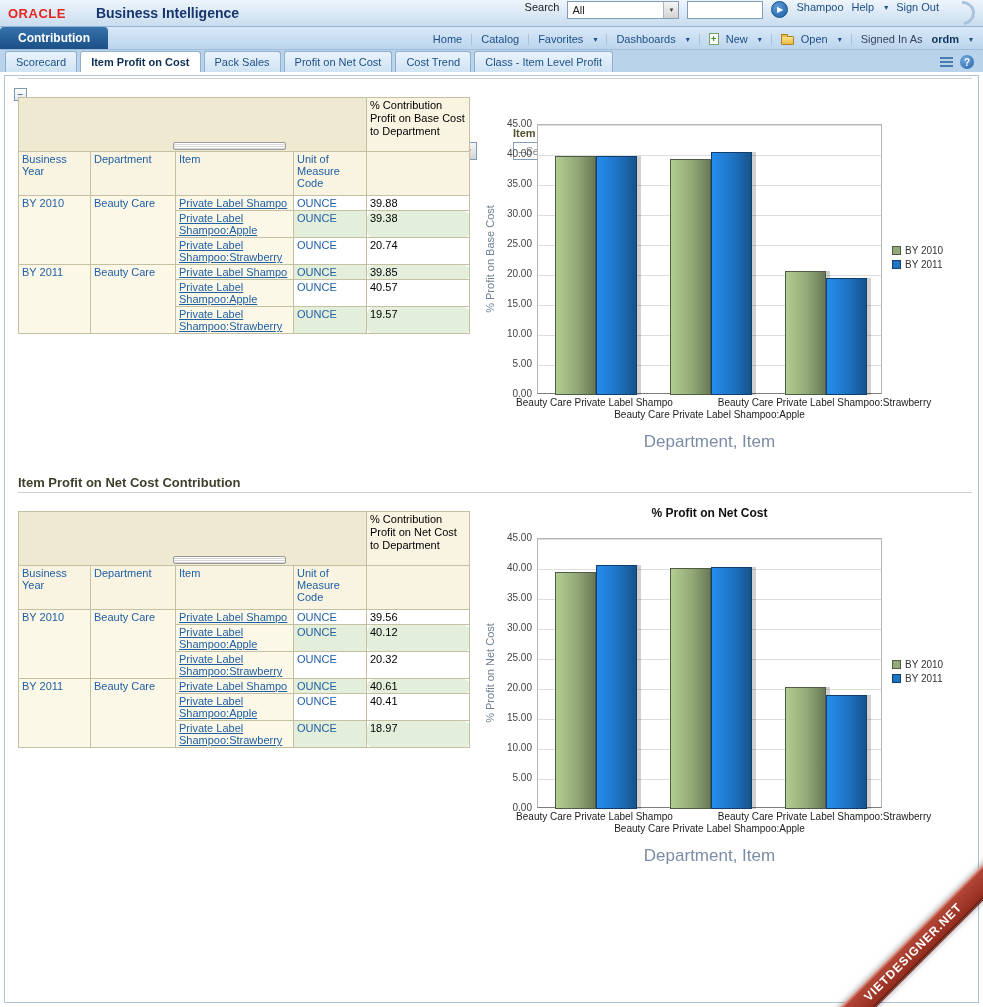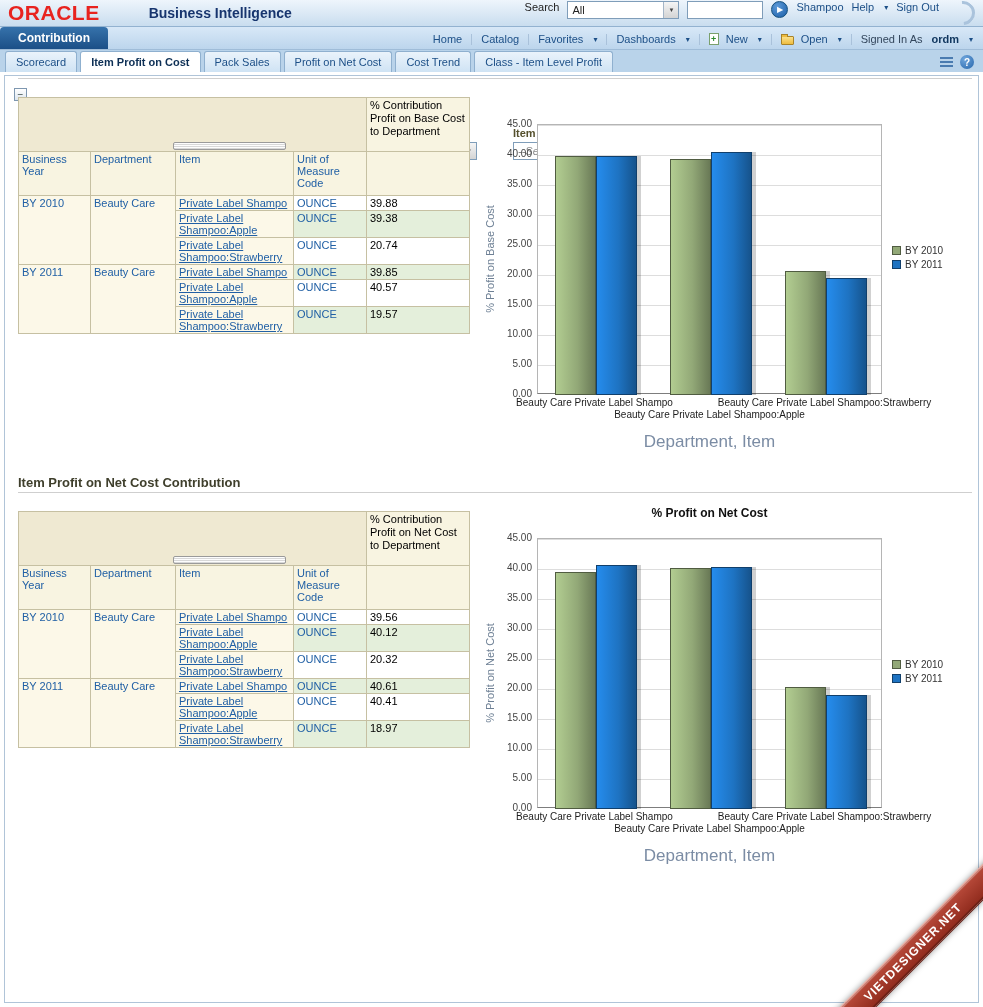--- a/index.html
+++ b/index.html
@@ -3,22 +3,22 @@
 <meta charset="utf-8">
 <style>
   *{box-sizing:border-box;}
   body{margin:0;width:983px;height:1007px;position:relative;overflow:hidden;background:#fff;
        font-family:"Liberation Sans",sans-serif;font-size:11px;color:#222;}
   a{text-decoration:none;color:#1c4f87;cursor:pointer;}
 
   
   .banner{height:27px;background:linear-gradient(#eef5fc,#c9ddef);border-bottom:1px solid #93b2d0;
           display:flex;align-items:center;padding:0 8px;}
-  .logo{color:#e8231f;font-weight:bold;font-size:21px;letter-spacing:.5px;}
-  .prod{color:#17356e;font-weight:bold;font-size:14px;margin-left:49px;}
+  .logo{color:#e8231f;font-weight:bold;font-size:13px;letter-spacing:.5px;}
+  .prod{color:#17356e;font-weight:bold;font-size:14px;margin-left:30px;}
   .b-right{margin-left:auto;display:flex;align-items:flex-start;gap:8px;}
   .fsel{display:inline-flex;align-items:center;background:#fff;border:1px solid #7f9db9;height:18px;}
   .fsel .txt{padding:0 4px;flex:1;white-space:nowrap;overflow:hidden;}
   .fsel .arrow{width:15px;align-self:stretch;background:linear-gradient(#f5f5f5,#d4d4d4);
                border-left:1px solid #a5b6c8;display:flex;align-items:center;justify-content:center;
                font-size:6px;color:#444;}
   .w112{width:112px}.w97{width:97px}.w90{width:90px}.w95{width:95px}
   .sinput{width:76px;height:18px;border:1px solid #7f9db9;padding:0 3px;font-size:11px;font-family:inherit;}
   .gobtn{width:17px;height:17px;border-radius:50%;border:1px solid #14507e;color:#fff;font-size:8px;
          background:radial-gradient(circle at 35% 30%,#5d9ad8,#1a5ea8);
@@ -84,21 +84,21 @@
   .pivot{position:absolute;left:13px;top:18px;border-collapse:collapse;table-layout:fixed;font-size:11px;}
   .pivot td{border:1px solid #c6c0a2;padding:1px 3px;vertical-align:top;text-align:left;}
   .corner{background:#efe9d2;height:54px;position:relative;}
   .mini-scroll{position:absolute;left:154px;bottom:1px;width:113px;height:8px;border:1px solid #9a9a9a;
                border-radius:2px;background:repeating-linear-gradient(180deg,#fdfdfd 0 1px,#d8d8d8 1px 2px);}
   .mhead{background:#f8f4e1;color:#000;line-height:13px;margin-top:28px;}
   .chead{background:#f8f4e1;color:#2160a5;height:44px;}
   .dim{background:#fcf8e8;color:#2160a5;}
   .item{text-decoration:underline;cursor:pointer;}
   .uom{color:#2160a5;}
-  .val{text-align:right;color:#000;}
+  .val{text-align:right;color:#000;border-radius:7px;}
   .rw{background:#fff;}
   .rg{background:#e4efdb;}
 
   
   .chart{position:absolute;left:475px;top:9px;width:498px;height:362px;}
   .c-title{position:absolute;top:4px;text-align:center;font-weight:bold;font-size:12px;color:#111;}
   .c-ylab{position:absolute;left:10px;transform:translate(-50%,-50%) rotate(-90deg);font-size:11px;
           color:#6e8095;white-space:nowrap;}
   .c-plot{position:absolute;background:#fff;border:1px solid #b5b5b5;border-bottom-color:#7d7d7d;}
   .c-grid{position:absolute;left:0;right:0;height:1px;background:#ddd;}

